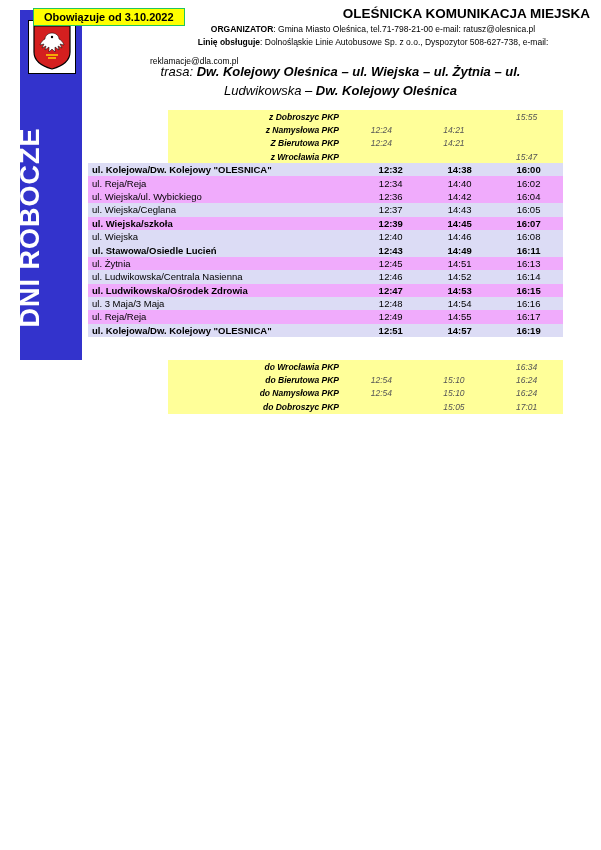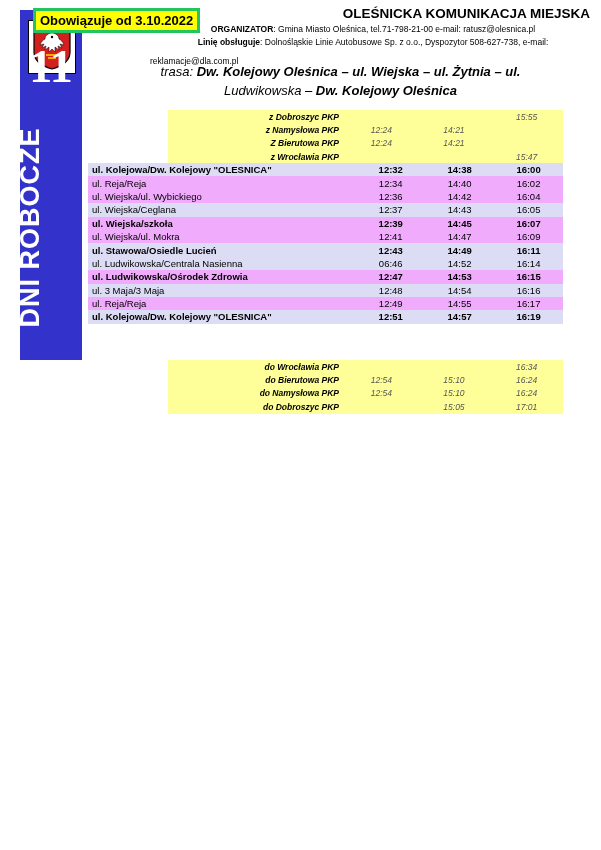--- a/index.html
+++ b/index.html
@@ -72,24 +72,24 @@
     transform-origin: center center;
     font-family: "Liberation Sans", sans-serif;
   }
 
   
   .valid-from {
     position: absolute;
     left: 33px;
     top: 8px;
     background: #ffff00;
-    border: 3px solid #22c55e;
-    font-size: 13px;
-    font-weight: bold;
-    padding: 2px 4px;
+    border: 1px solid #22c55e;
+    font-size: 11px;
+    font-weight: bold;
+    padding: 2px 10px;
     z-index: 5;
     white-space: nowrap;
   }
   .company-title {
     position: absolute;
     left: 170px;
     top: 6px;
     width: 420px;
     text-align: right;
     font-size: 13.5px;
@@ -204,21 +204,20 @@
     <svg class="crest" viewBox="0 0 40 46">
       <path d="M2 2 H38 V28 Q38 40 20 45 Q2 40 2 28 Z" fill="#d41f1f" stroke="#000" stroke-width="1.2"></path>
       <g fill="#ffffff" stroke="#000" stroke-width="0.5">
         <path d="M20 9 C16 9 13 12 13 15 C11 16 9 18 8 21 L12 20 L10 24 L14 22 L13 26 L17 23 L17 28 L20 25 L23 28 L23 23 L27 26 L26 22 L30 24 L28 20 L32 21 C31 18 29 16 27 15 C27 12 24 9 20 9 Z"></path>
       </g>
       <circle cx="20" cy="13" r="1.2" fill="#000"></circle>
       <path d="M14 31 H26 M16 34 H24" stroke="#ffd700" stroke-width="1.4" fill="none"></path>
     </svg>
   </div>
 
-  <div class="line-number">11</div>
   <div class="vertical-label">DNI ROBOCZE</div>
 
   <div class="valid-from">Obowiązuje od 3.10.2022</div>
   <div class="company-title">OLEŚNICKA KOMUNIKACJA MIEJSKA</div>
 
   <div class="org-line">
     <b>ORGANIZATOR</b><span>: Gmina Miasto Oleśnica, tel.71-798-21-00 e-mail: ratusz@olesnica.pl</span>
   </div>
   <div class="lines-line">
     <b>Linię obsługuje</b><span>: Dolnośląskie Linie Autobusowe Sp. z o.o., Dyspozytor 508-627-738, e-mail:</span>
@@ -285,35 +284,41 @@
           <td class="t">12:37</td>
           <td class="t">14:43</td>
           <td class="t">16:05</td>
         </tr>
         <tr class="stop-row row-white bold-row">
           <td class="stop">ul. Wiejska/szkoła</td>
           <td class="t">12:39</td>
           <td class="t">14:45</td>
           <td class="t">16:07</td>
         </tr>
-        <tr class="stop-row row-white">
-          <td class="stop">ul. Wiejska/ul. Mokra</td>
-          <td class="t">12:41</td>
-          <td class="t">14:47</td>
-          <td class="t">16:09</td>
+        <tr class="stop-row row-lav">
+          <td class="stop">ul. Wiejska</td>
+          <td class="t">12:40</td>
+          <td class="t">14:46</td>
+          <td class="t">16:08</td>
         </tr>
         <tr class="stop-row row-lav bold-row">
           <td class="stop">ul. Stawowa/Osiedle Lucień</td>
           <td class="t">12:43</td>
           <td class="t">14:49</td>
           <td class="t">16:11</td>
         </tr>
+        <tr class="stop-row row-white">
+          <td class="stop">ul. Żytnia</td>
+          <td class="t">12:45</td>
+          <td class="t">14:51</td>
+          <td class="t">16:13</td>
+        </tr>
         <tr class="stop-row row-lav">
           <td class="stop">ul. Ludwikowska/Centrala Nasienna</td>
-          <td class="t">06:46</td>
+          <td class="t">12:46</td>
           <td class="t">14:52</td>
           <td class="t">16:14</td>
         </tr>
         <tr class="stop-row row-white bold-row">
           <td class="stop">ul. Ludwikowska/Ośrodek Zdrowia</td>
           <td class="t">12:47</td>
           <td class="t">14:53</td>
           <td class="t">16:15</td>
         </tr>
         <tr class="stop-row row-lav">

